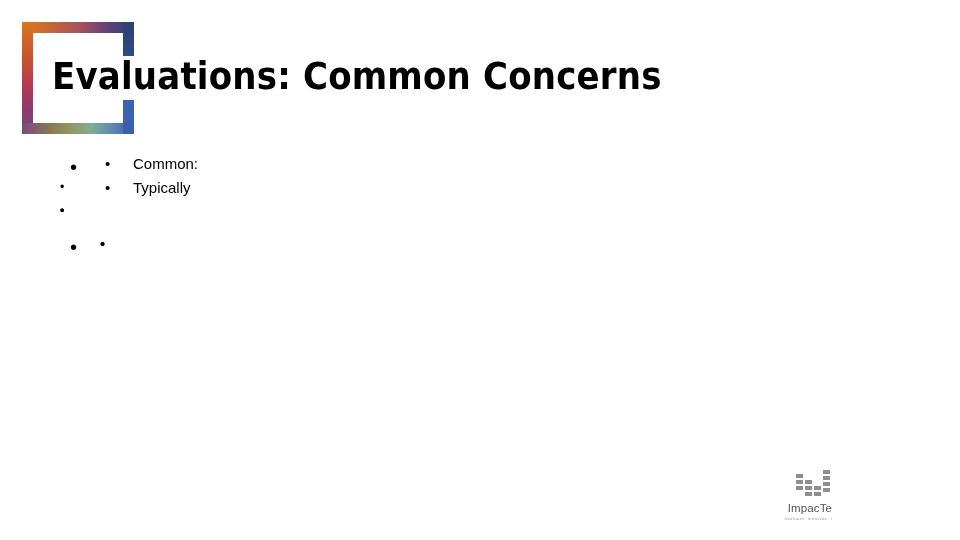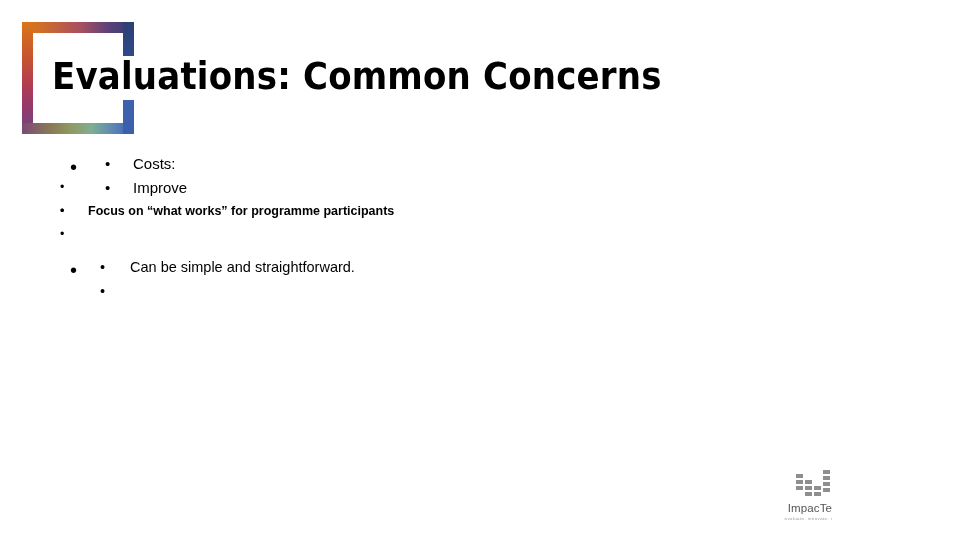--- a/index.html
+++ b/index.html
@@ -256,61 +256,59 @@
 
     <ul class="lvl1">
       <li>
         <span class="bullet-dot">•</span>
       </li>
     </ul>
 
     <ul class="lvl2">
       <li>
         <span class="bullet-dot">•</span>
-        <span class="bullet-text">Costs:</span>
+        <span class="bullet-text">Common:</span>
       </li>
     </ul>
 
     <ul class="lvl3">
       <li>
         <span class="bullet-dot">•</span>
       </li>
     </ul>
 
     <ul class="lvl2">
       <li>
         <span class="bullet-dot">•</span>
-        <span class="bullet-text">Improve</span>
+        <span class="bullet-text">Typically</span>
       </li>
     </ul>
 
     <ul class="lvl3">
       <li>
         <span class="bullet-dot">•</span>
       </li>
       <li>
         <span class="bullet-dot">•</span>
-        <span class="bullet-text">Focus on “what works” for programme participants</span>
       </li>
       <li>
         <span class="bullet-dot">•</span>
       </li>
     </ul>
 
     <div id="block-two">
       <ul class="lvl1">
         <li>
           <span class="bullet-dot">•</span>
         </li>
       </ul>
 
       <ul class="lvl2-b">
         <li>
           <span class="bullet-dot">•</span>
-          <span class="bullet-text">Can be simple and straightforward.</span>
         </li>
         <li>
           <span class="bullet-dot">•</span>
         </li>
       </ul>
     </div>
 
   </div>
 
   <div id="logos">

